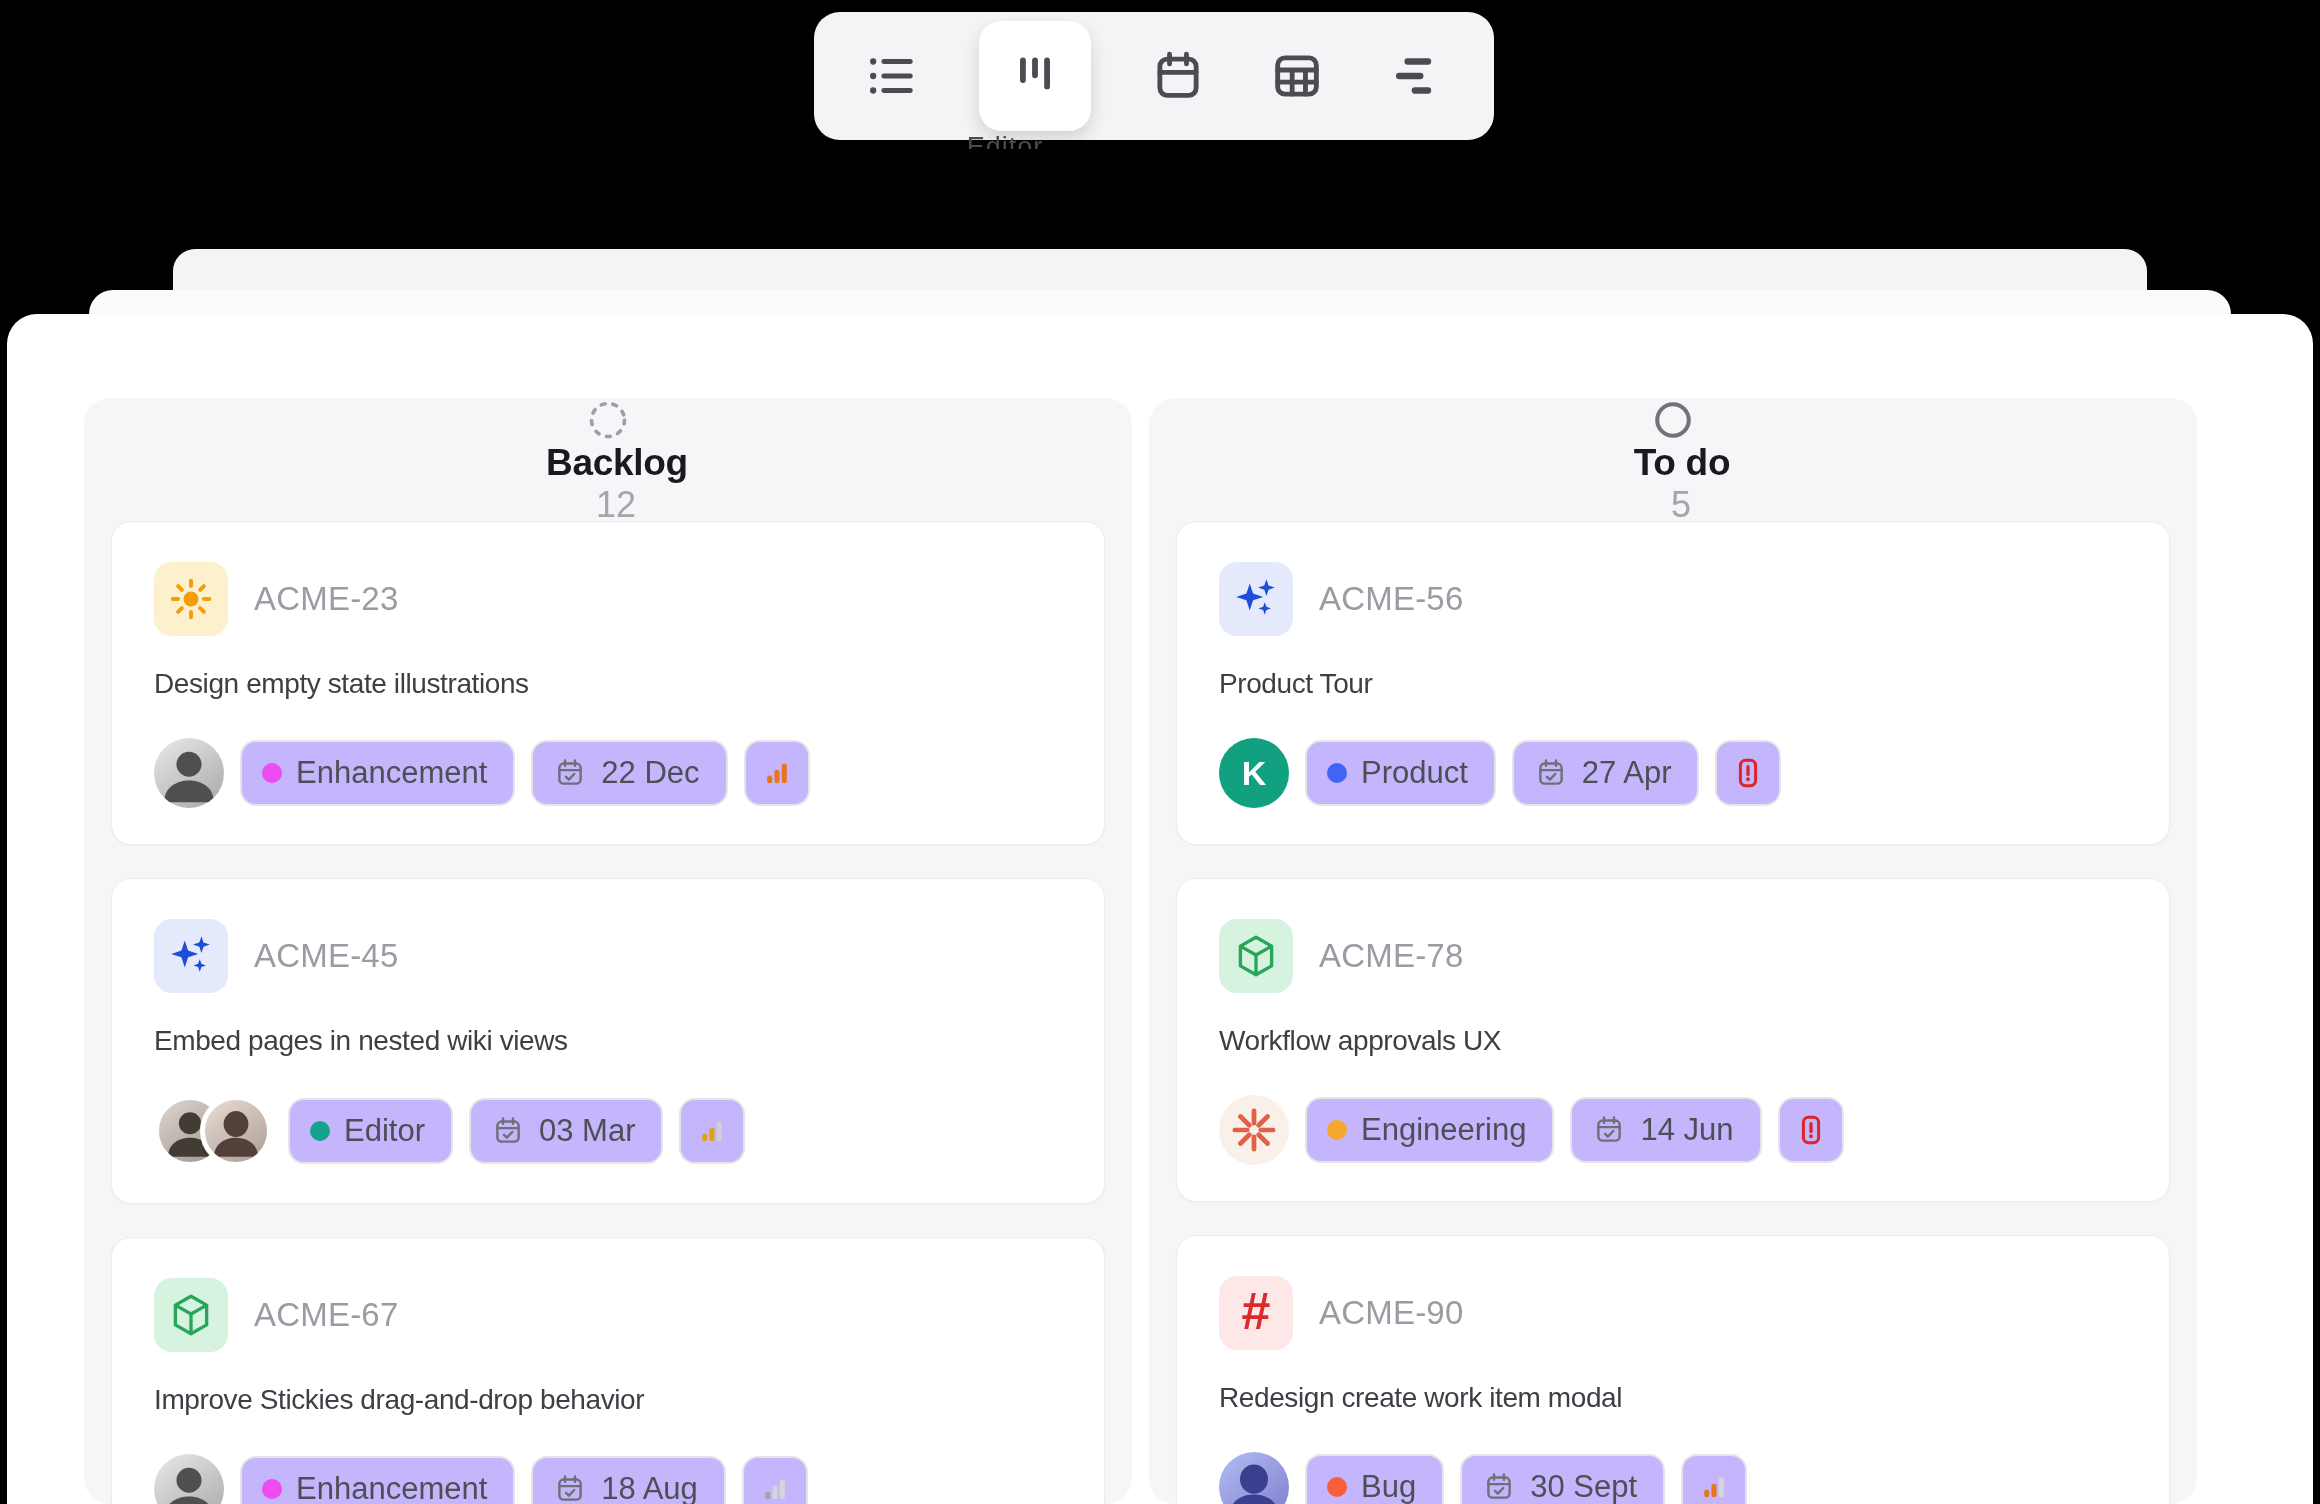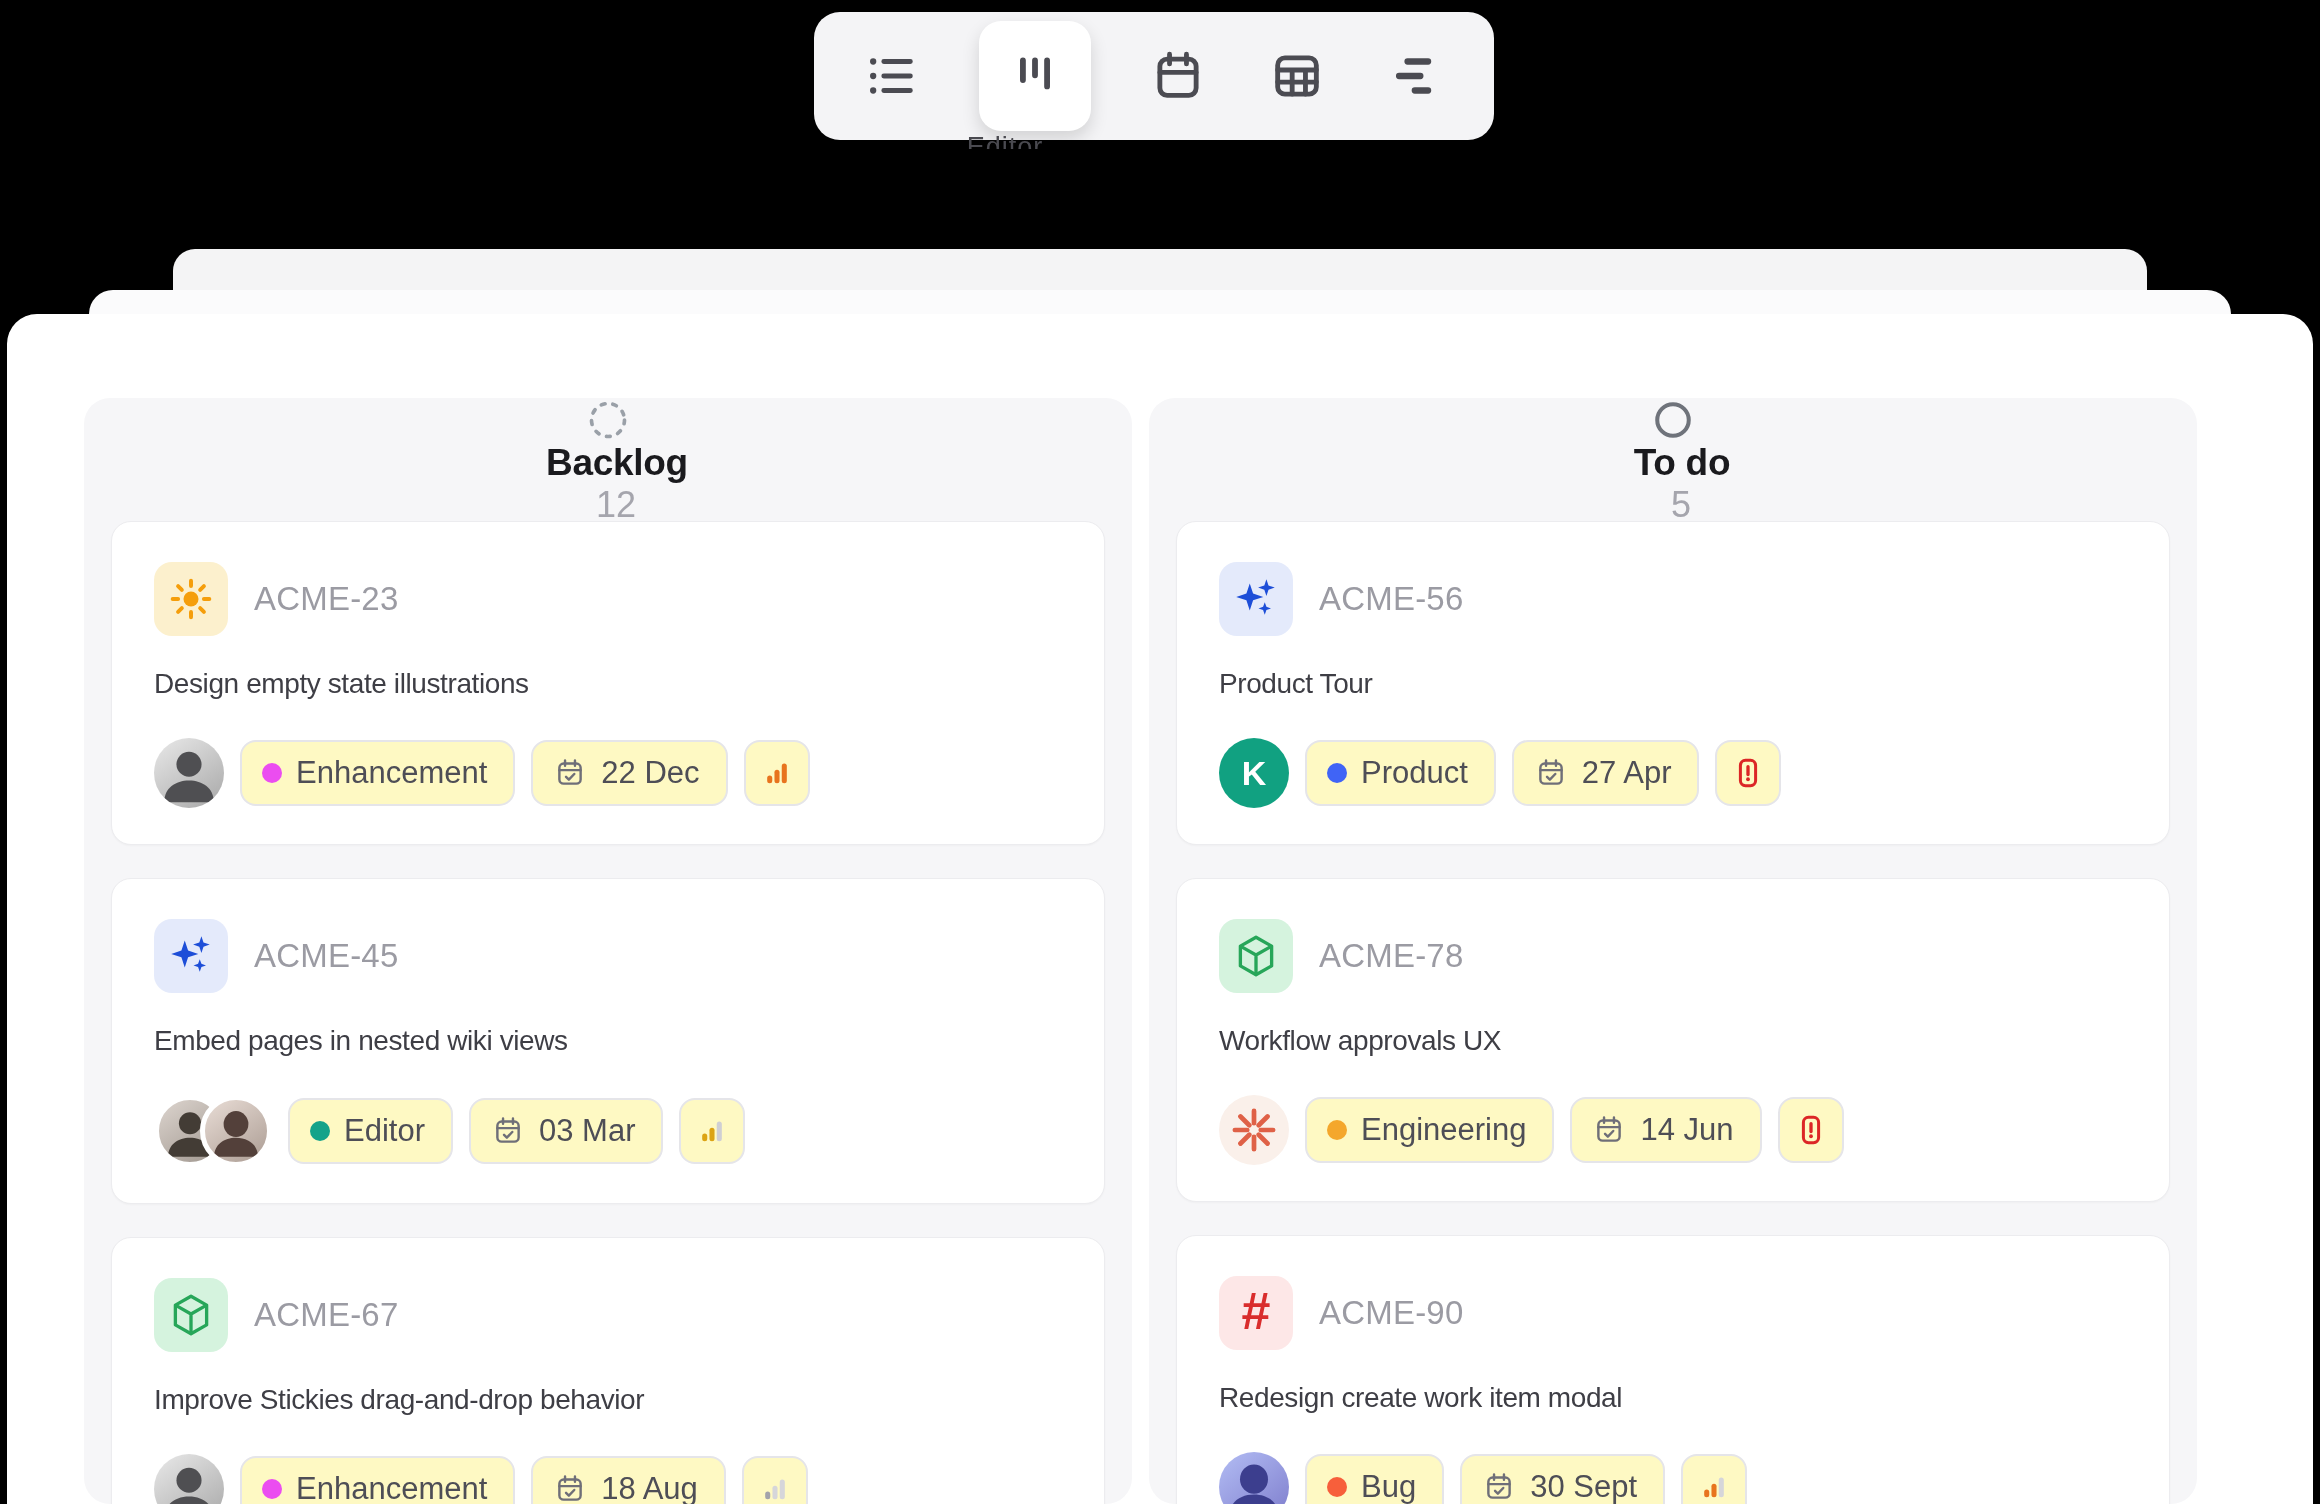--- a/index.html
+++ b/index.html
@@ -61,21 +61,21 @@
   .av-femalep .sil{fill:#3c3e8e;}
   .av-init{color:#fff;font-size:34px;font-weight:600;}
   .av-burst{background:#faf0ea;}
   .av-burst svg{width:54px;height:54px;}
   .stack{display:flex;align-items:center;}
   .stack .av{border:5px solid #ffffff;box-sizing:content-box;width:62px;height:62px;}
   .stack .av svg{width:62px;height:62px;}
   .stack .av + .av{margin-left:-26px;}
 
   
-  .pill{height:66px;background:#fef9c3;border:2px solid #e5e5e9;border-radius:16px;box-sizing:border-box;
+  .pill{height:66px;background:#c4b5fd;border:2px solid #e5e5e9;border-radius:16px;box-sizing:border-box;
         display:inline-flex;align-items:center;gap:14px;padding:0 26px 0 20px;
         font-size:31px;color:#4e4e56;white-space:nowrap;}
   .pill .dot{width:20px;height:20px;border-radius:50%;flex:0 0 auto;}
   .pill .cal{width:34px;height:34px;color:#6f6f78;flex:0 0 auto;}
   .pill.sq{width:66px;padding:0;justify-content:center;}
   .pill.sq svg{width:38px;height:38px;}
 </style>
 </head>
 <body>
 

